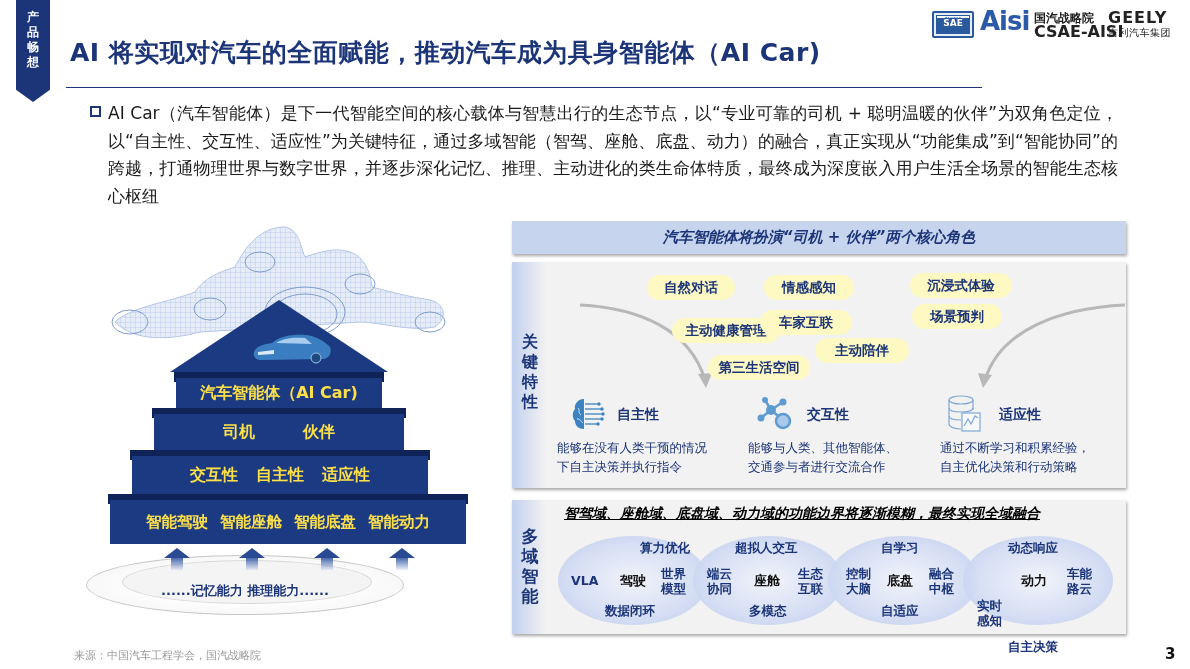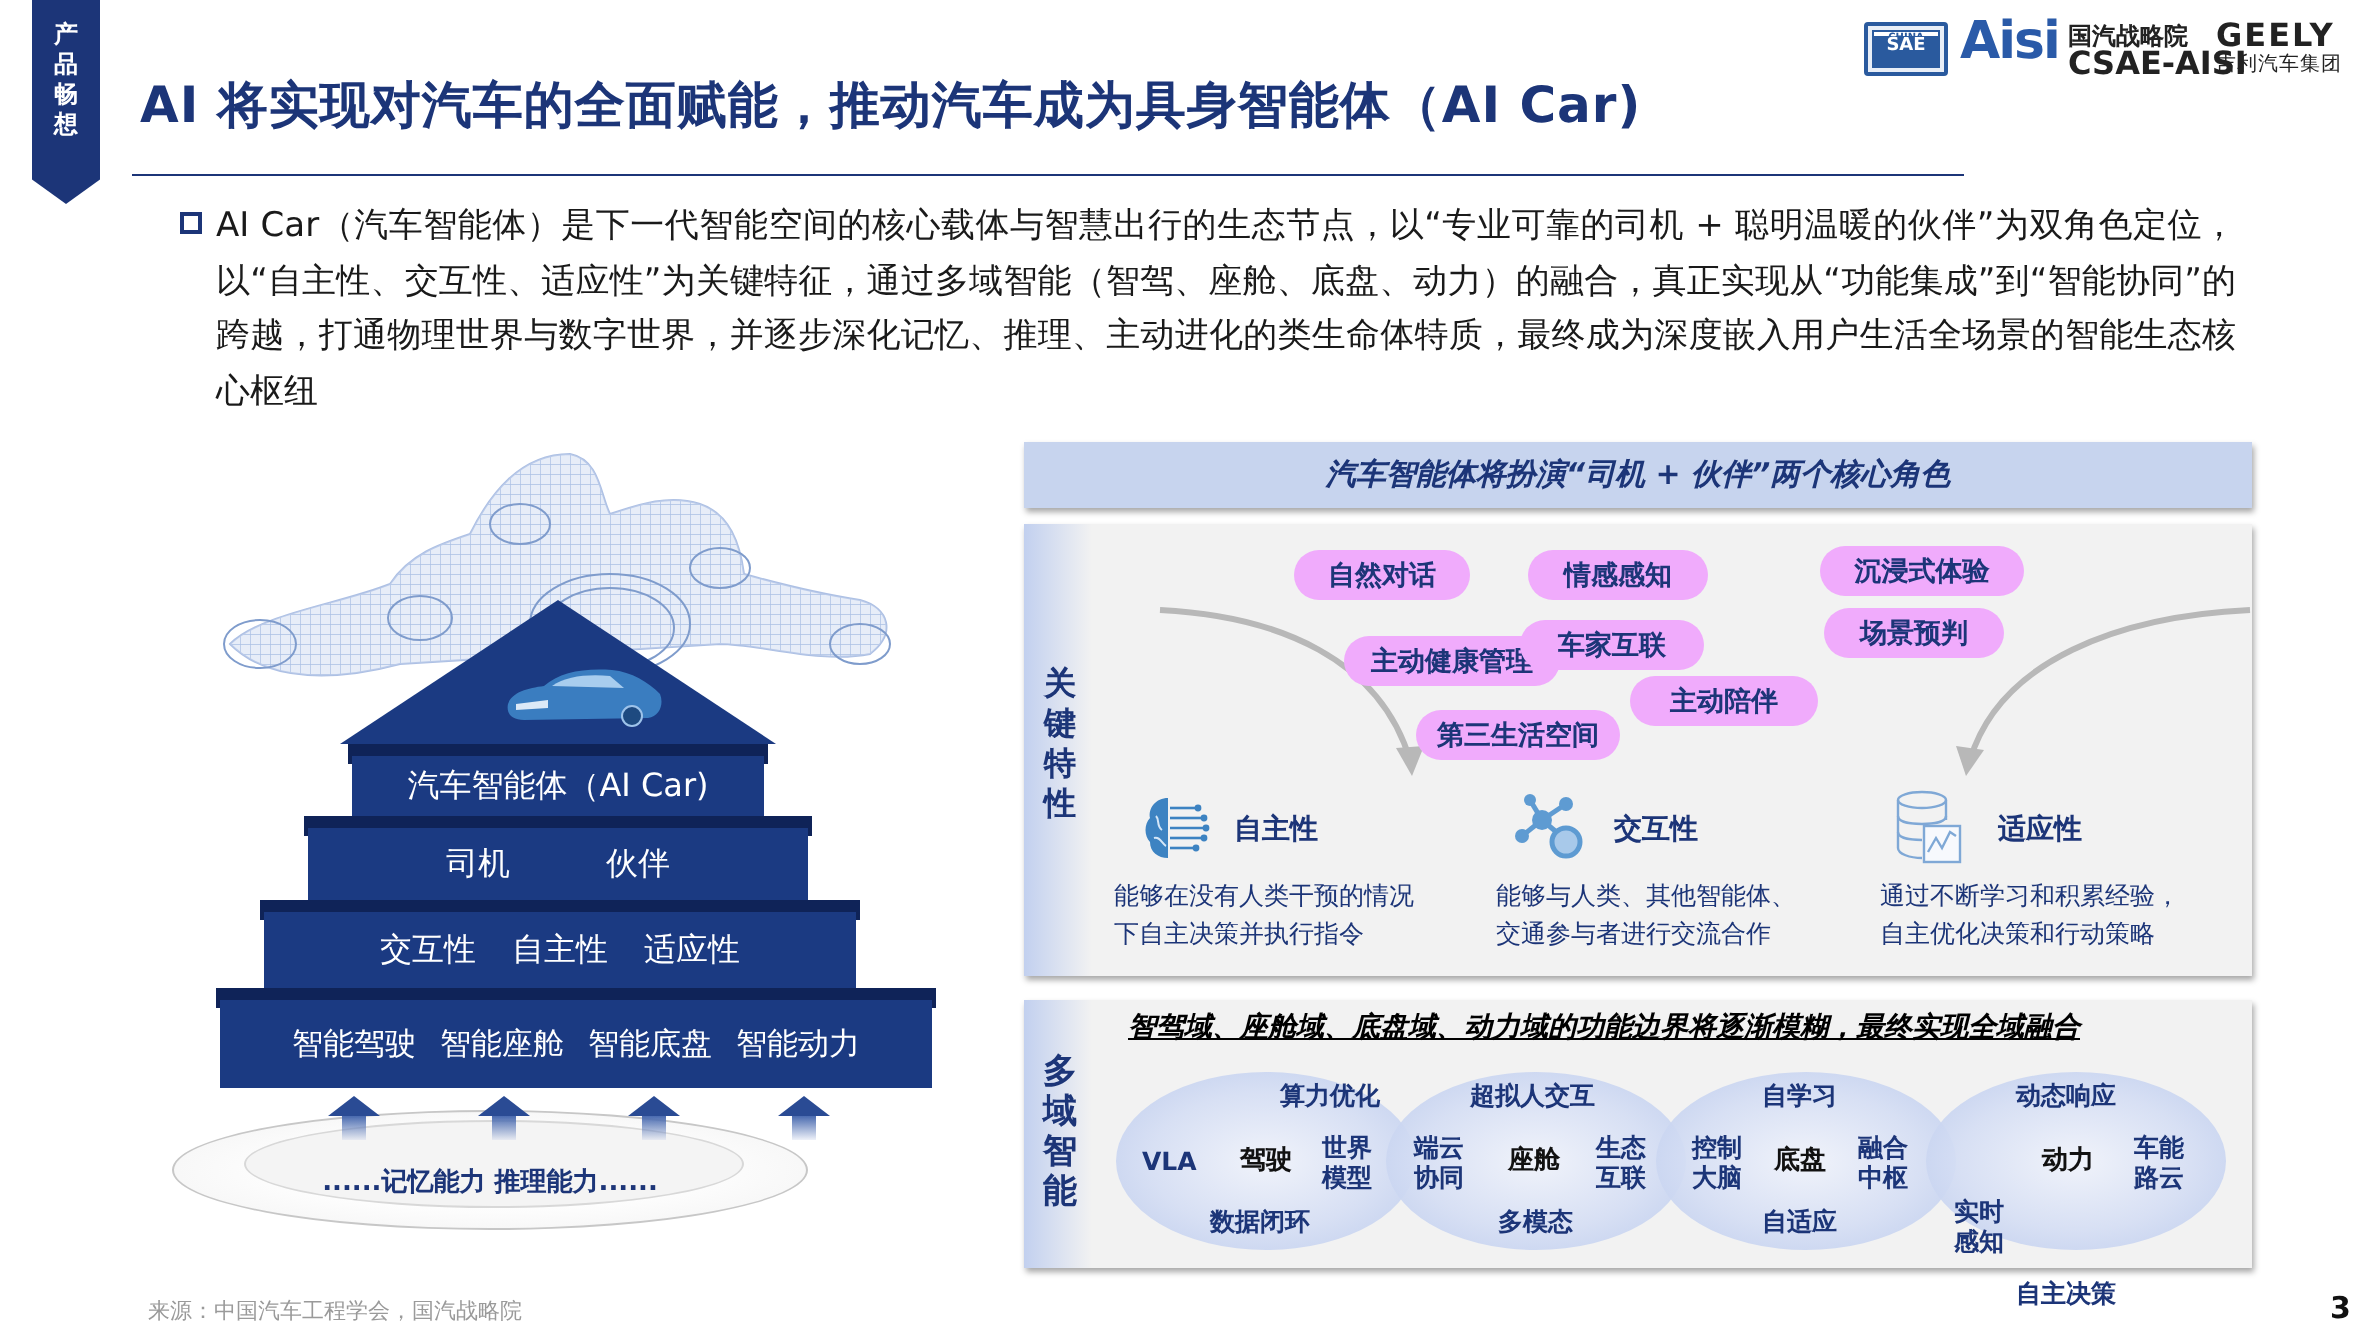--- a/index.html
+++ b/index.html
@@ -50,21 +50,21 @@
   .para {
     position: absolute; left: 108px; top: 100px; width: 1010px;
     font-size: 17px; line-height: 27.5px; color: #1a1a1a; text-align: justify;
   }
 
   
   .mesh {
     position: absolute; left: 110px; top: 222px; width: 340px; height: 128px;
   }
   .tier {
-    position: absolute; background: #1b3a82; color: #ffffff; font-weight: normal;
+    position: absolute; background: #1b3a82; color: #fde047; font-weight: bold;
     display: flex; align-items: center; justify-content: center; gap: 20px;
     font-size: 16px; white-space: nowrap;
   }
   .tier-cap {
     position: absolute; height: 10px; background: #0f2358;
   }
   .apex {
     position: absolute; left: 170px; top: 300px; width: 218px; height: 72px;
     background: #1b3a82; clip-path: polygon(50% 0, 100% 100%, 0 100%);
   }
@@ -99,21 +99,21 @@
   }
   .panel-side {
     position: absolute; left: 0; top: 0; bottom: 0; width: 34px;
     background: linear-gradient(90deg, #c2d0ef 0%, #f2f2f2 100%);
   }
   .panel-label {
     position: absolute; left: 8px; font-size: 16px; font-weight: bold; color: #1c3578;
     line-height: 20px; width: 20px; text-align:center;
   }
   .pill {
-    position: absolute; background: #f0abfc; border-radius: 14px; height: 25px;
+    position: absolute; background: #fef9c3; border-radius: 14px; height: 25px;
     display:flex; align-items:center; justify-content:center;
     font-size: 13.5px; font-weight: bold; color: #1c3578; white-space: nowrap;
   }
   .feat-title { position:absolute; font-size: 14px; font-weight: bold; color: #1c3578; }
   .feat-desc { position:absolute; font-size: 12.5px; font-weight: normal; color: #1c3578; line-height: 19px; white-space: nowrap; }
 
   .domain-head {
     position:absolute; left: 564px; top: 505px; font-size: 14px; font-weight:bold; font-style: italic; color: #000000;
     text-decoration: underline; white-space: nowrap;
   }

